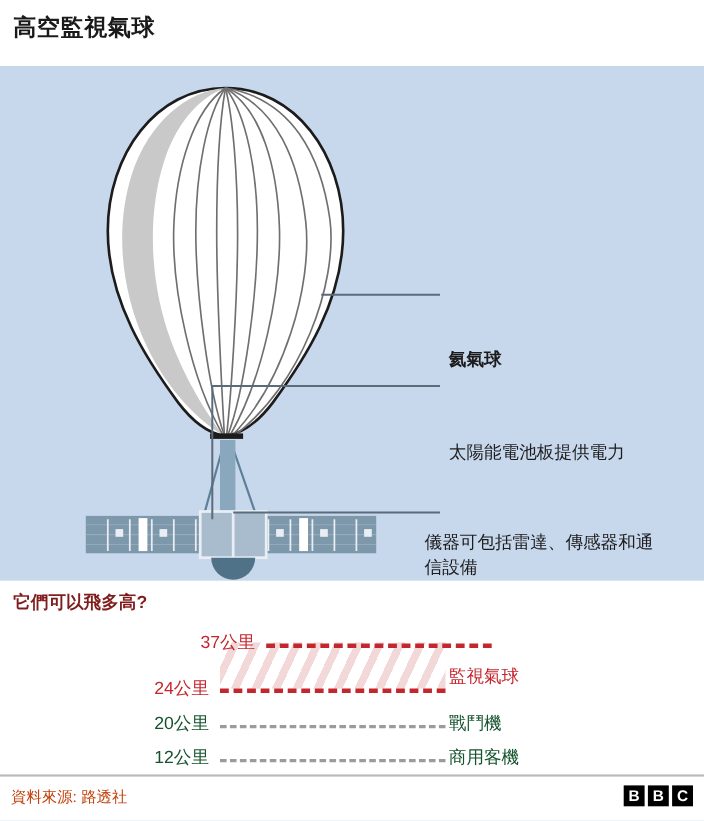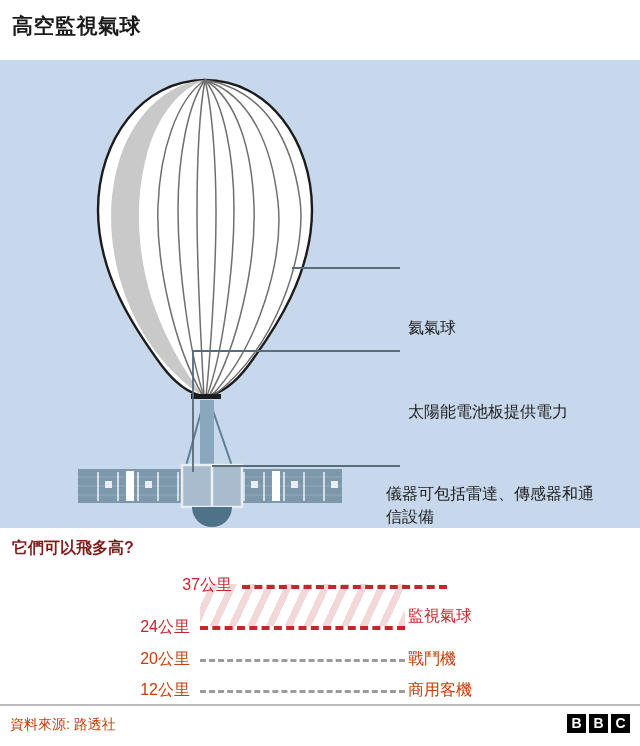--- a/index.html
+++ b/index.html
@@ -28,21 +28,21 @@
     background:#c7d7ec;
     overflow:hidden;
   }
   .illo svg{display:block;}
   
   .callout{
     position:absolute;
     font-size:16px;line-height:23px;color:#1c1c1c;
     white-space:nowrap;
   }
-  .callout.helium{left:408px;top:256px;}
+  .callout.helium{left:408px;top:256px;font-weight:bold;}
   .callout.solar{left:408px;top:340px;}
   .callout.instr{left:386px;top:422px;white-space:normal;width:220px;}
   
   .alt{
     position:absolute;left:0;top:528px;width:640px;height:176px;
     background:#ffffff;
   }
   .alt-title{
     position:absolute;left:12px;top:10px;
     font-size:16px;font-weight:700;color:#7f1d1d;
@@ -55,21 +55,21 @@
   }
   .alt-value{
     position:absolute;left:60px;width:130px;text-align:right;
     font-size:16px;line-height:22px;
   }
   .alt-name{
     position:absolute;left:408px;
     font-size:16px;line-height:22px;white-space:nowrap;text-align:right;
   }
   .red{color:#c4262e;}
-  .grey{color:#c2410c;}
+  .grey{color:#14532d;}
   .dash-line{
     position:absolute;left:200px;width:205px;height:0;
   }
   .dash-red{border-top:4px dashed #c4262e;}
   .dash-grey{border-top:3px dashed #9b9b9b;}
   .band{
     position:absolute;left:200px;width:205px;
     background-image:repeating-linear-gradient(
       -65deg,
       #f2d8d8 0px, #f2d8d8 7px,

